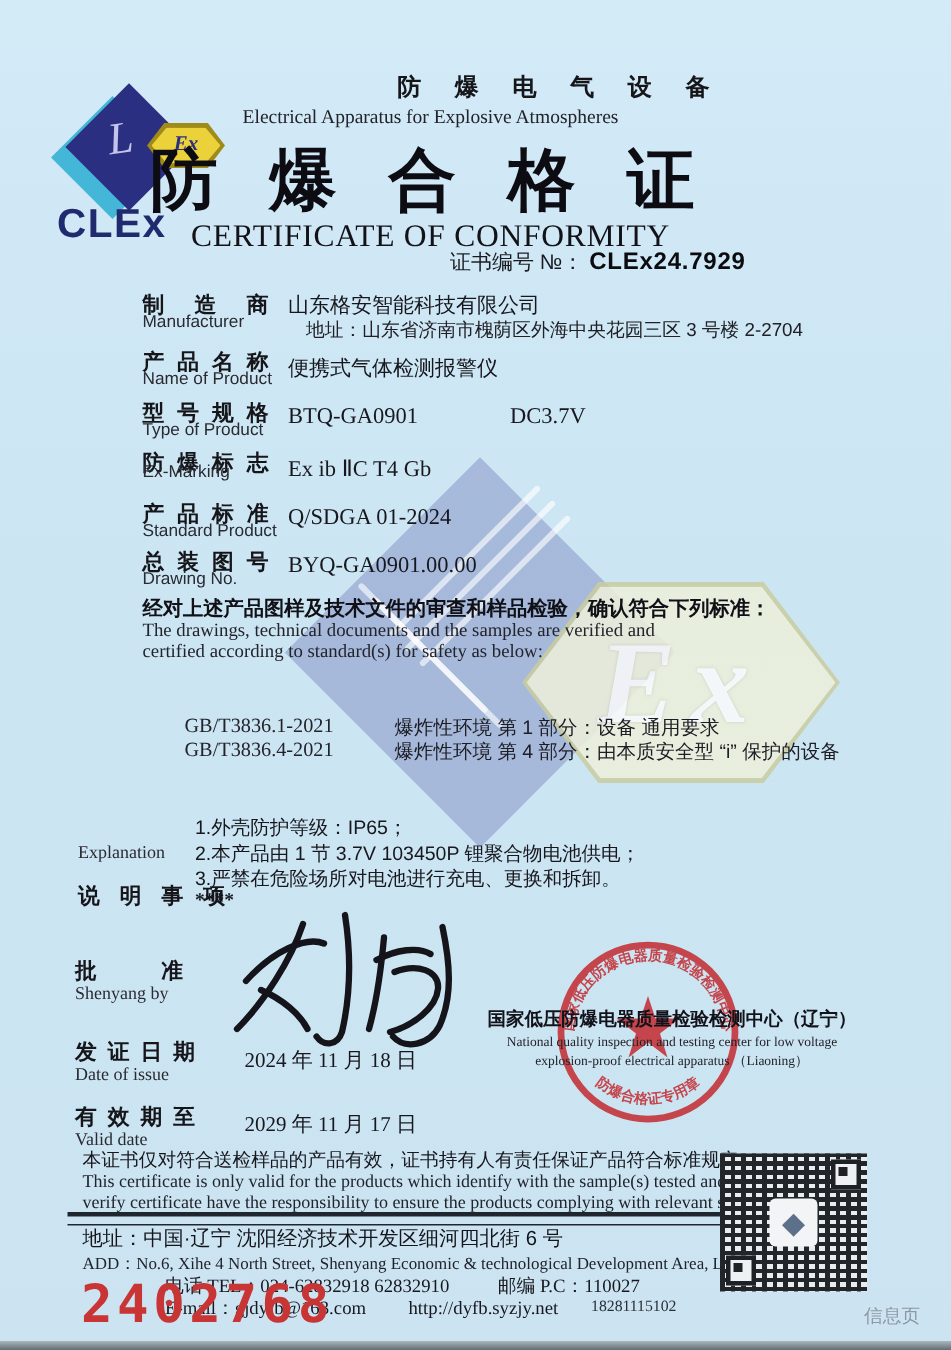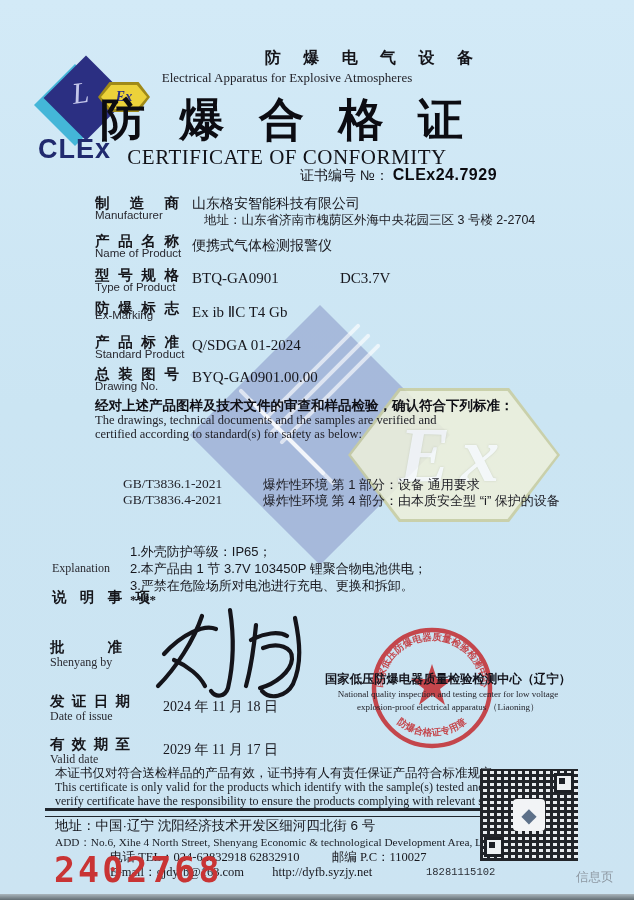--- a/index.html
+++ b/index.html
@@ -70,21 +70,21 @@
     font-family:"Liberation Serif",serif;}
   .sealwrap{left:366px;top:624px;width:132px;height:132px;z-index:2;opacity:.93;}
   
   .disc-cn{left:55px;top:765px;font-size:12.5px;color:#17171d;}
   .disc-en{left:55px;font-size:12px;color:#20242b;font-family:"Liberation Serif",serif;}
   .dblrule{left:45px;top:808px;width:443px;height:5px;border-top:3px solid #20262d;border-bottom:1px solid #20262d;}
   .adr-cn{left:55px;top:817px;font-size:13.5px;color:#14141a;}
   .adr-en{left:55px;top:835px;font-size:11.3px;color:#20242b;font-family:"Liberation Serif",serif;}
   .telrow{left:110px;top:849px;font-size:12.5px;color:#17171d;font-family:"Liberation Serif",serif;}
   .mailrow{left:110px;top:864px;font-size:12.5px;color:#17171d;font-family:"Liberation Serif",serif;}
-  .phone{left:426px;top:866px;font-size:10.5px;color:#2a2e35;font-family:Liberation Mono, monospace;}
+  .phone{left:394px;top:866px;font-size:10.5px;color:#2a2e35;font-family:Liberation Serif, serif;}
   .serial{left:14px;top:850px;font-size:35px;font-weight:bold;color:#c93434;letter-spacing:3px;margin-left:40px;}
   .pagelbl{left:576px;top:869px;font-size:12.5px;color:#8d98a2;}
   
   .qr{left:480px;top:769px;width:98px;height:92px;background-color:#e8ecef;
     background-image:
       repeating-linear-gradient(0deg,#22252a 0 3px,transparent 3px 6px),
       repeating-linear-gradient(90deg,#22252a 0 3px,transparent 3px 7px),
       repeating-linear-gradient(45deg,transparent 0 4px,rgba(235,238,240,.95) 4px 7px,transparent 7px 12px);
   }
   .qr-finder{position:absolute;width:14px;height:14px;border:3px solid #1e2126;background:#eef1f3;}

